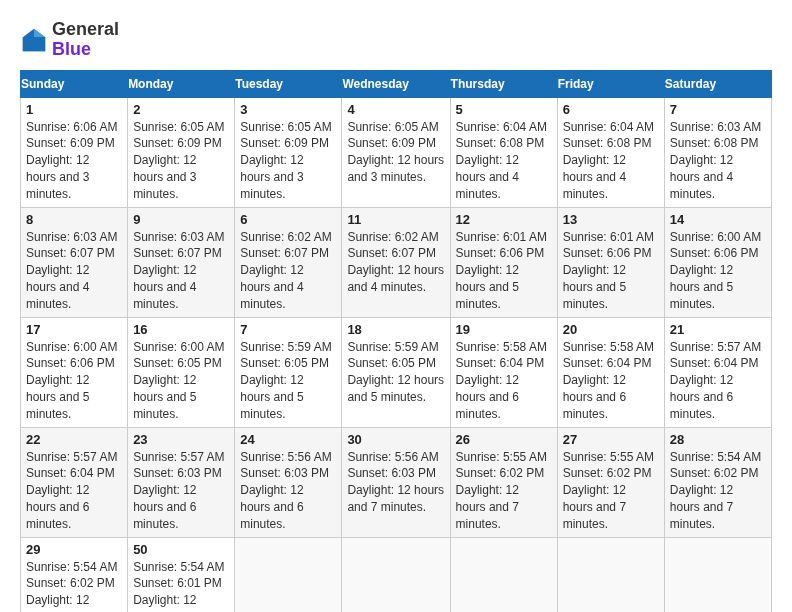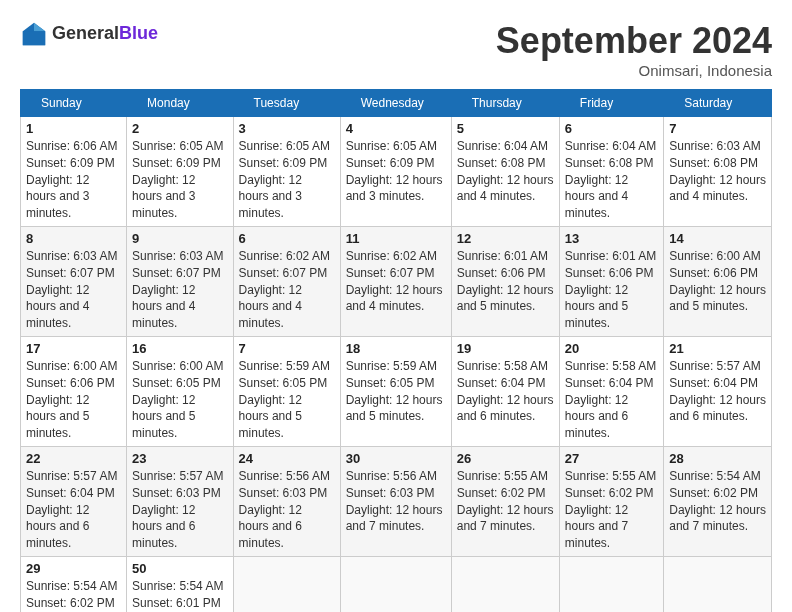--- a/index.html
+++ b/index.html
@@ -15,21 +15,21 @@
       justify-content: space-between;
       align-items: flex-start;
       margin-bottom: 10px;
     }
     .logo {
       display: flex;
       align-items: center;
     }
     .logo-text {
       display: flex;
-      flex-direction: row;
+      flex-direction: column;
       line-height: 1.1;
     }
     .logo-general {
       font-size: 18px;
       font-weight: bold;
       color: #333;
     }
     .logo-blue {
       font-size: 18px;
       font-weight: bold;
@@ -53,24 +53,24 @@
       color: #555;
     }
     .calendar {
       width: 100%;
       border-collapse: collapse;
       font-size: 10.5px;
     }
     .calendar thead tr th {
       background-color: #1a6eb5;
       color: #fff;
-      padding: 6px 20px;
+      padding: 6px 0;
       text-align: left;
       font-size: 12px;
-      font-weight: normal;
+      font-weight: bold;
       border: 1px solid #1a6eb5;
     }
     .calendar tbody tr td {
       border: 1px solid #ccc;
       vertical-align: top;
       padding: 4px 5px;
       width: 113px;
       min-height: 80px;
       background: #fff;
     }
@@ -101,24 +101,20 @@
     <svg class="logo-icon" viewBox="0 0 40 40">
       <polygon points="20,4 36,16 36,36 4,36 4,16" fill="#1a6eb5"></polygon>
       <polygon points="20,4 36,16 20,16" fill="#4a9fd5"></polygon>
       <rect x="4" y="16" width="32" height="20" fill="#1a6eb5"></rect>
     </svg>
     <div class="logo-text">
       <span class="logo-general">General</span>
       <span class="logo-blue">Blue</span>
     </div>
   </div>
-  <div class="title-section">
-    <div class="month-title">September 2024</div>
-    <div class="location">Onimsari, Indonesia</div>
-  </div>
 </div>
 
 <table class="calendar">
   <thead>
     <tr>
     <th>Sunday</th>
         <th>Monday</th>
         <th>Tuesday</th>
         <th>Wednesday</th>
         <th>Thursday</th>

